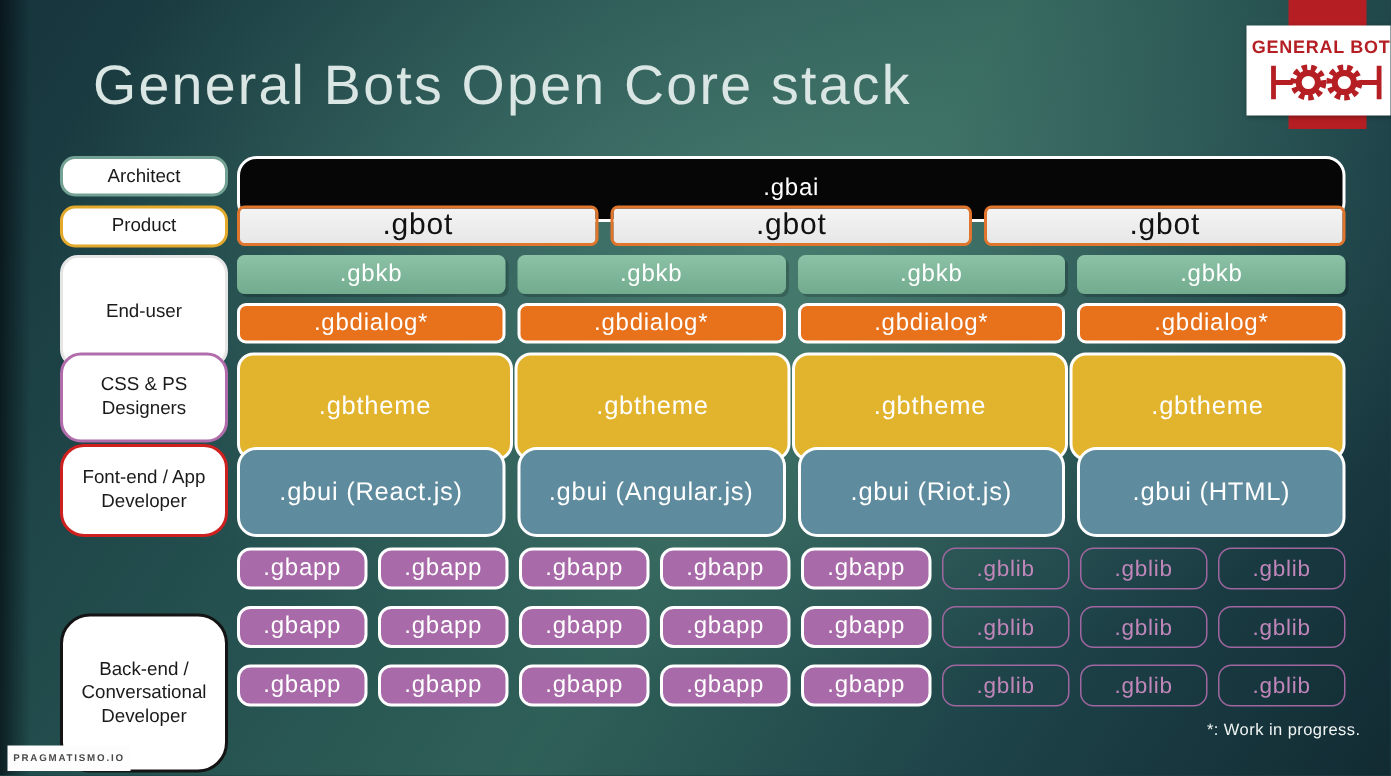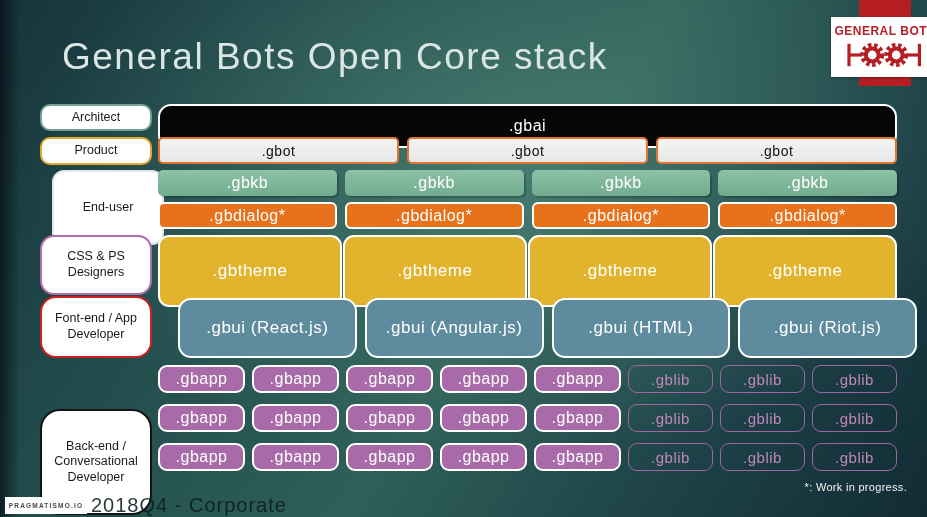--- a/index.html
+++ b/index.html
@@ -35,41 +35,41 @@
   .logo-brand{font-size:12px;font-weight:bold;color:var(--logo-red);letter-spacing:0.5px;white-space:nowrap;}
   
   .role{
     position:absolute;left:40px;width:112px;background:#fff;z-index:6;
     display:flex;align-items:center;justify-content:center;text-align:center;
     font-size:12.5px;color:#1a1a1a;line-height:1.25;border-radius:10px;
     border:2px solid #ccc;box-sizing:border-box;padding:2px 6px;
   }
   .role-architect{top:104px;height:27px;border-color:var(--role-architect-border);}
   .role-product{top:137px;height:28px;border-color:var(--role-product-border);}
-  .role-enduser{top:170px;height:75px;border-color:var(--role-enduser-border);border-radius:12px;margin-left:12px;}
+  .role-enduser{top:170px;height:75px;border-color:var(--role-enduser-border);border-radius:12px;}
   .role-css{top:235px;height:60px;border-color:var(--role-css-border);border-radius:14px;}
   .role-frontend{top:296px;height:62px;border-color:var(--role-frontend-border);border-radius:16px;}
   .role-backend{top:365px;height:106px;border-color:var(--role-backend-border);border-radius:20px;margin-top:44px;}
   
   .row{position:absolute;left:158px;width:739px;display:flex;z-index:6;}
   .box{
     flex:1;display:flex;align-items:center;justify-content:center;
     color:#fff;letter-spacing:0.5px;box-sizing:border-box;white-space:nowrap;
   }
   .r-gbai{top:104px;height:44px;}
   .r-gbot{top:137px;height:27px;gap:8px;}
   .r-gbkb{top:170px;height:26px;gap:8px;}
   .r-gbdialog{top:202px;height:27px;gap:8px;}
   .r-gbtheme{top:235px;height:72px;gap:1px;}
-  .r-gbui{top:298px;height:60px;gap:8px;margin-left:20px;}
+  .r-gbui{top:298px;height:60px;gap:8px;}
   .r-dev1{top:365px;height:28px;gap:7px;}
   .r-dev2{top:404px;height:28px;gap:7px;}
   .r-dev3{top:443px;height:28px;gap:7px;}
   .gbai{background:var(--gbai-bg);border:2px solid #fff;border-radius:13px;font-size:16px;}
-  .gbot{background:linear-gradient(#f4f4f4,#e7e7e7);border:2px solid var(--gbot-border);border-radius:5px;color:#111;font-size:14px;}
+  .gbot{background:linear-gradient(#f4f4f4,#e7e7e7);border:2px solid var(--gbot-border);border-radius:5px;color:#111;font-size:20px;}
   .gbkb{background:linear-gradient(var(--gbkb-bg-top),var(--gbkb-bg-bottom));border-radius:5px;font-size:16px;box-shadow:2px 2px 0 rgba(0,0,0,0.18);}
   .gbdialog{background:var(--gbdialog-bg);border:2px solid #fff;border-radius:6px;font-size:16px;}
   .gbtheme{background:var(--gbtheme-bg);border:2px solid #fff;border-radius:11px;font-size:17px;}
   .gbui{background:var(--gbui-bg);border:2px solid #fff;border-radius:13px;font-size:17px;}
   .gbapp{background:var(--gbapp-bg);border:2px solid #fff;border-radius:9px;font-size:16px;}
   .gblib{background:transparent;border:1.5px solid var(--gblib-border);border-radius:9px;color:var(--gblib-text);font-size:15px;}
   
   .watermark{
     position:absolute;left:5px;bottom:3px;width:82px;height:17px;background:#fdfdfd;z-index:7;
     display:flex;align-items:center;justify-content:center;
@@ -144,22 +144,22 @@
   <div class="row r-gbtheme">
     <div class="box gbtheme">.gbtheme</div>
     <div class="box gbtheme">.gbtheme</div>
     <div class="box gbtheme">.gbtheme</div>
     <div class="box gbtheme">.gbtheme</div>
   </div>
 
   <div class="row r-gbui">
     <div class="box gbui">.gbui (React.js)</div>
     <div class="box gbui">.gbui (Angular.js)</div>
+    <div class="box gbui">.gbui (Riot.js)</div>
     <div class="box gbui">.gbui (HTML)</div>
-    <div class="box gbui">.gbui (Riot.js)</div>
   </div>
 
   <div class="row r-dev1">
     <div class="box gbapp">.gbapp</div>
     <div class="box gbapp">.gbapp</div>
     <div class="box gbapp">.gbapp</div>
     <div class="box gbapp">.gbapp</div>
     <div class="box gbapp">.gbapp</div>
     <div class="box gblib">.gblib</div>
     <div class="box gblib">.gblib</div>
@@ -182,16 +182,15 @@
     <div class="box gbapp">.gbapp</div>
     <div class="box gbapp">.gbapp</div>
     <div class="box gbapp">.gbapp</div>
     <div class="box gbapp">.gbapp</div>
     <div class="box gblib">.gblib</div>
     <div class="box gblib">.gblib</div>
     <div class="box gblib">.gblib</div>
   </div>
 
   <div class="watermark">PRAGMATISMO.IO</div>
-  <div class="slide-label">2018Q4 - Corporate</div>
   <div class="footnote">*: Work in progress.</div>
 
 </div>
 
 </body></html>

